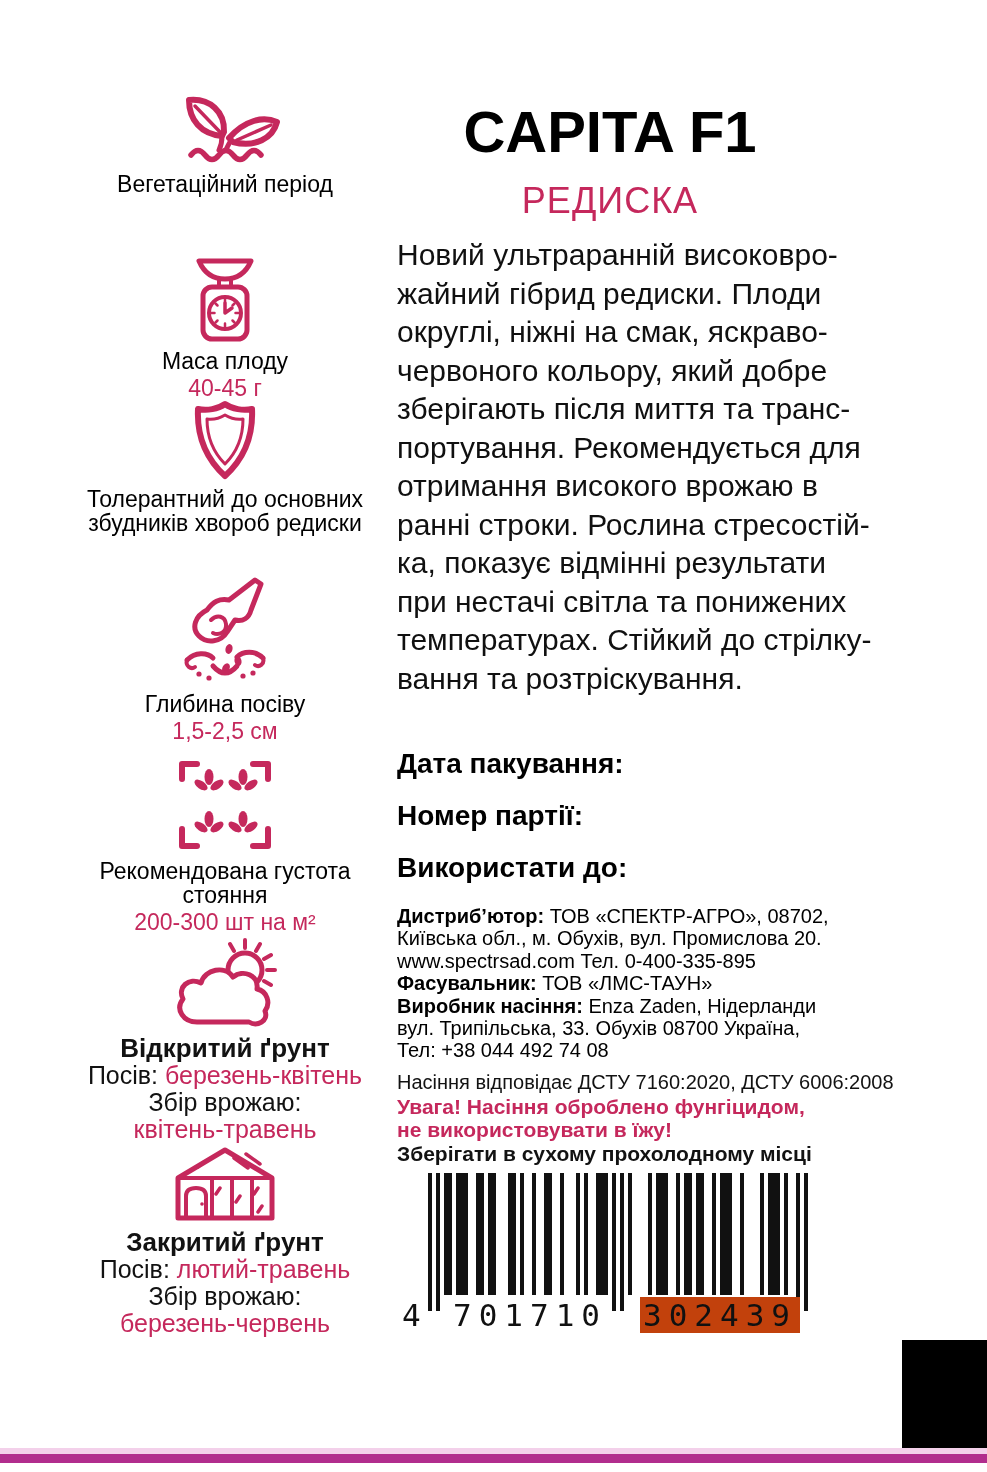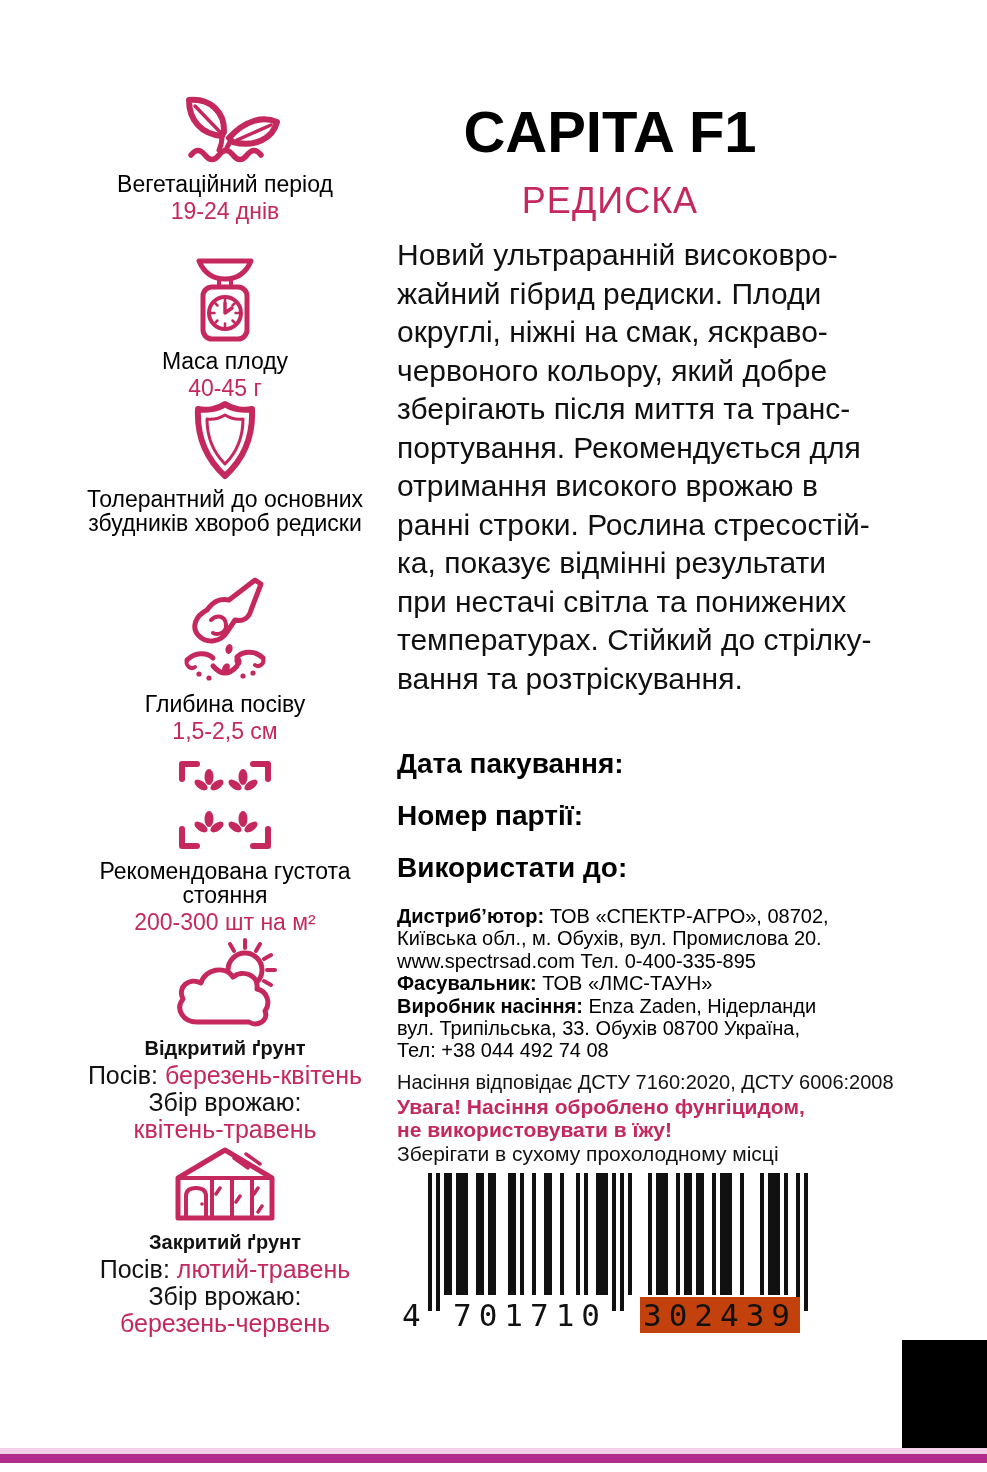--- a/index.html
+++ b/index.html
@@ -9,40 +9,40 @@
   #packet{position:relative;width:987px;height:1472px;background:#ffffff;overflow:hidden;}
 
   
   .feat{position:absolute;left:45px;width:360px;text-align:center;}
   .feat .ic{display:block;margin:0 auto 6px auto;}
   .feat .lbl{font-size:23px;line-height:24px;color:#000000;}
   .feat .lbl.narrow{width:250px;margin:0 auto;}
   .feat .val{font-size:23px;line-height:26px;color:var(--accent);margin-top:2px;}
 
   .ground{position:absolute;left:45px;width:360px;text-align:center;}
-  .ground .g-title{font-size:20px;font-weight:bold;line-height:28px;margin-top:4px;}
+  .ground .g-title{font-size:26px;font-weight:bold;line-height:28px;margin-top:4px;}
   .ground .g-line{font-size:25px;line-height:27px;}
   .pink{color:var(--accent);}
 
   
   .title{position:absolute;left:395px;top:98px;width:430px;text-align:center;
          font-size:58px;font-weight:bold;letter-spacing:0px;color:#000;}
   .subtitle{position:absolute;left:395px;top:180px;width:430px;text-align:center;
          font-size:36px;color:var(--accent);letter-spacing:1px;}
   .desc{position:absolute;left:397px;top:236px;width:580px;font-size:30px;line-height:38.5px;
         white-space:pre-line;color:#101010;}
 
   .field{position:absolute;left:397px;font-size:28px;font-weight:bold;color:#000;}
 
   .dist{position:absolute;left:397px;top:905px;width:585px;font-size:20px;line-height:22.4px;color:#000;}
   .dist b{font-weight:bold;}
 
   .std{position:absolute;left:397px;top:1071px;width:585px;font-size:20px;line-height:23.6px;}
   .std .warn{color:var(--accent);font-weight:bold;font-size:21px;}
-  .std .store{font-weight:normal;font-size:21px;}
+  .std .store{font-weight:bold;font-size:21px;}
 
   
   .barcode{position:absolute;left:428px;top:1173px;width:380px;height:158px;}
   .bars{position:relative;display:flex;align-items:flex-start;height:138px;}
   .bars span{display:block;width:4px;}
   .bars .b{background:#111;}
   .bars .s{background:transparent;}
   .bc-digits{position:absolute;top:122px;left:0;width:100%;height:36px;
              font-family:"DejaVu Sans Mono",monospace;font-size:31px;color:#111;}
   .bc-digits .d1{position:absolute;left:-26px;top:2px;}
@@ -66,21 +66,20 @@
     <svg class="ic" width="120" height="74" viewBox="0 0 120 74" stroke-width="6">
       <path d="M57 44 C36 42 24 28 24 8 C45 6 60 20 59 40 Z"></path>
       <path d="M30 14 L55 40" stroke-width="3.5"></path>
       <path d="M64 46 C80 28 98 24 112 30 C108 46 90 56 68 50 Z"></path>
       <path d="M106 33 L72 48" stroke-width="3.5"></path>
       <path d="M57 44 C57 50 56 54 54 58" stroke-width="5"></path>
       <path d="M66 48 C64 52 62 55 61 58" stroke-width="5"></path>
       <path d="M26 63 q7 -9 14 0 t14 0 t14 0 t14 0 t14 0" stroke-width="5.5"></path>
     </svg>
     <div class="lbl narrow">Вегетаційний період</div>
-    <div class="val">19-24 днів</div>
   </div>
 
   <div class="feat" style="top:255px;">
     <svg class="ic" width="64" height="88" viewBox="0 0 64 88" stroke-width="5">
       <path d="M6 6 H58 C52 20 42 24 32 24 C22 24 12 20 6 6 Z"></path>
       <rect x="26" y="24" width="12" height="8" stroke-width="4"></rect>
       <rect x="10" y="32" width="44" height="52" rx="9"></rect>
       <circle cx="32" cy="58" r="16" stroke-width="4"></circle>
       <path d="M32 44.5 V47.5 M45.5 58 H42.5 M32 71.5 V68.5 M18.5 58 H21.5 M41.5 48.5 L39.5 50.5 M41.5 67.5 L39.5 65.5 M22.5 67.5 L24.5 65.5 M22.5 48.5 L24.5 50.5" stroke-width="2.5"></path>
       <path d="M32 58 L32 48 M32 58 L39 53" stroke-width="3.5"></path>

